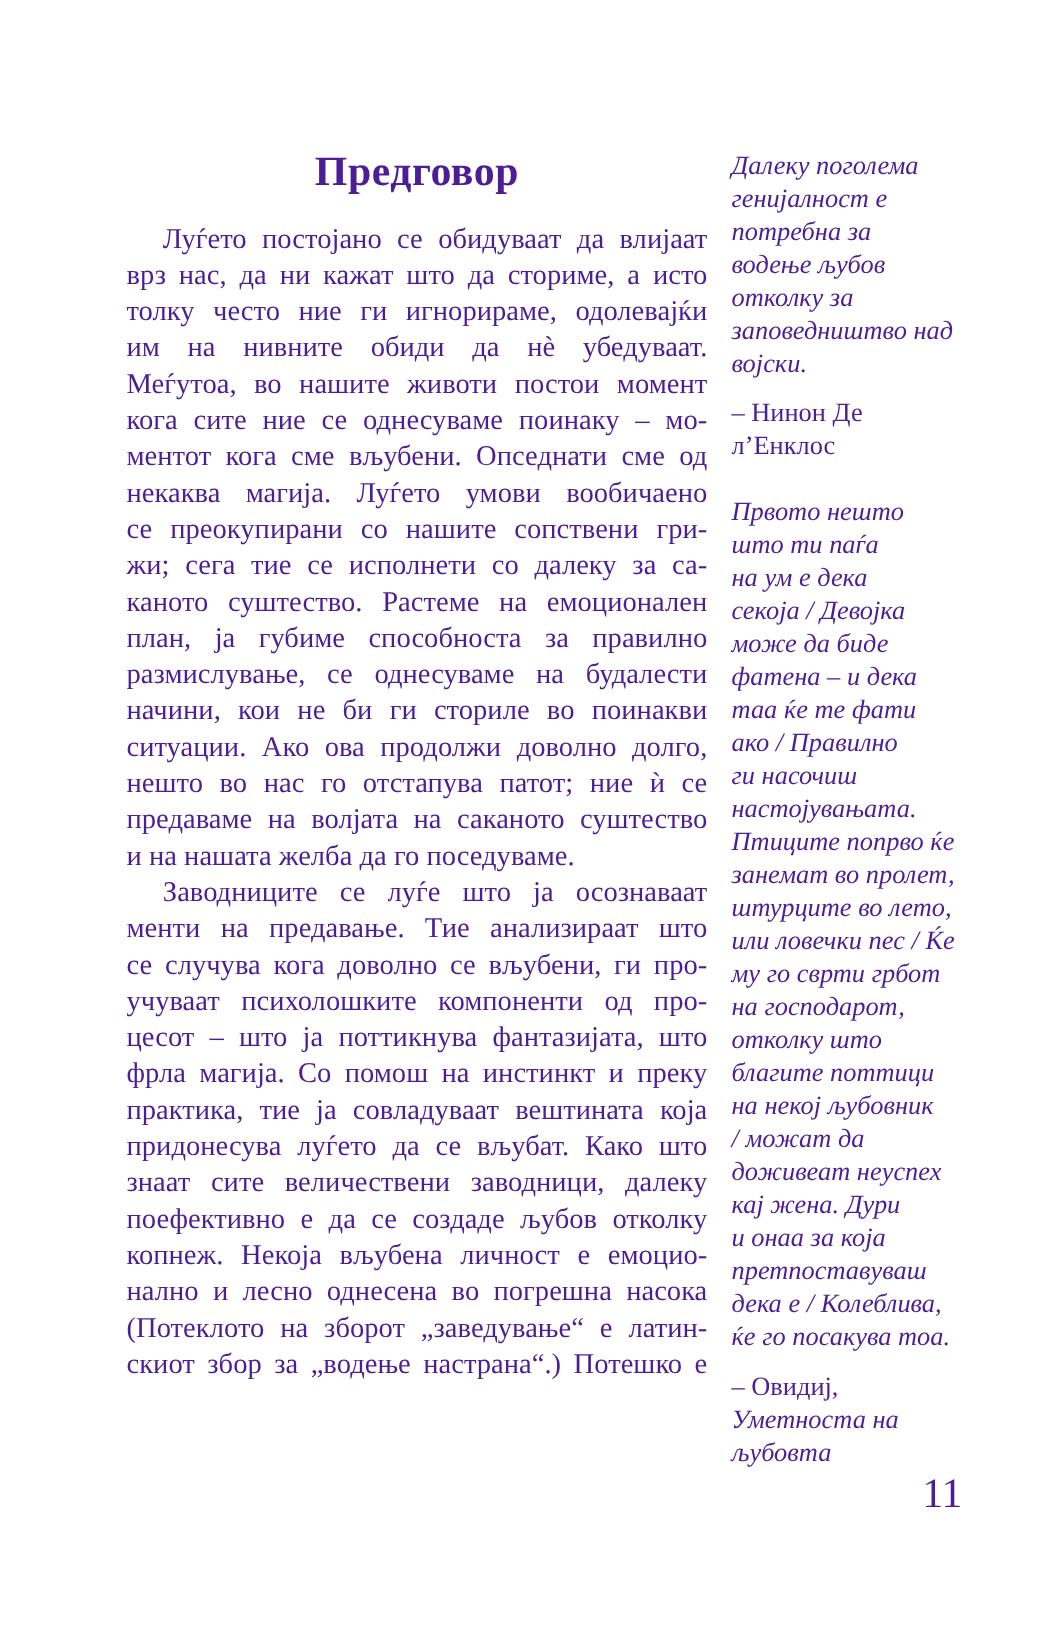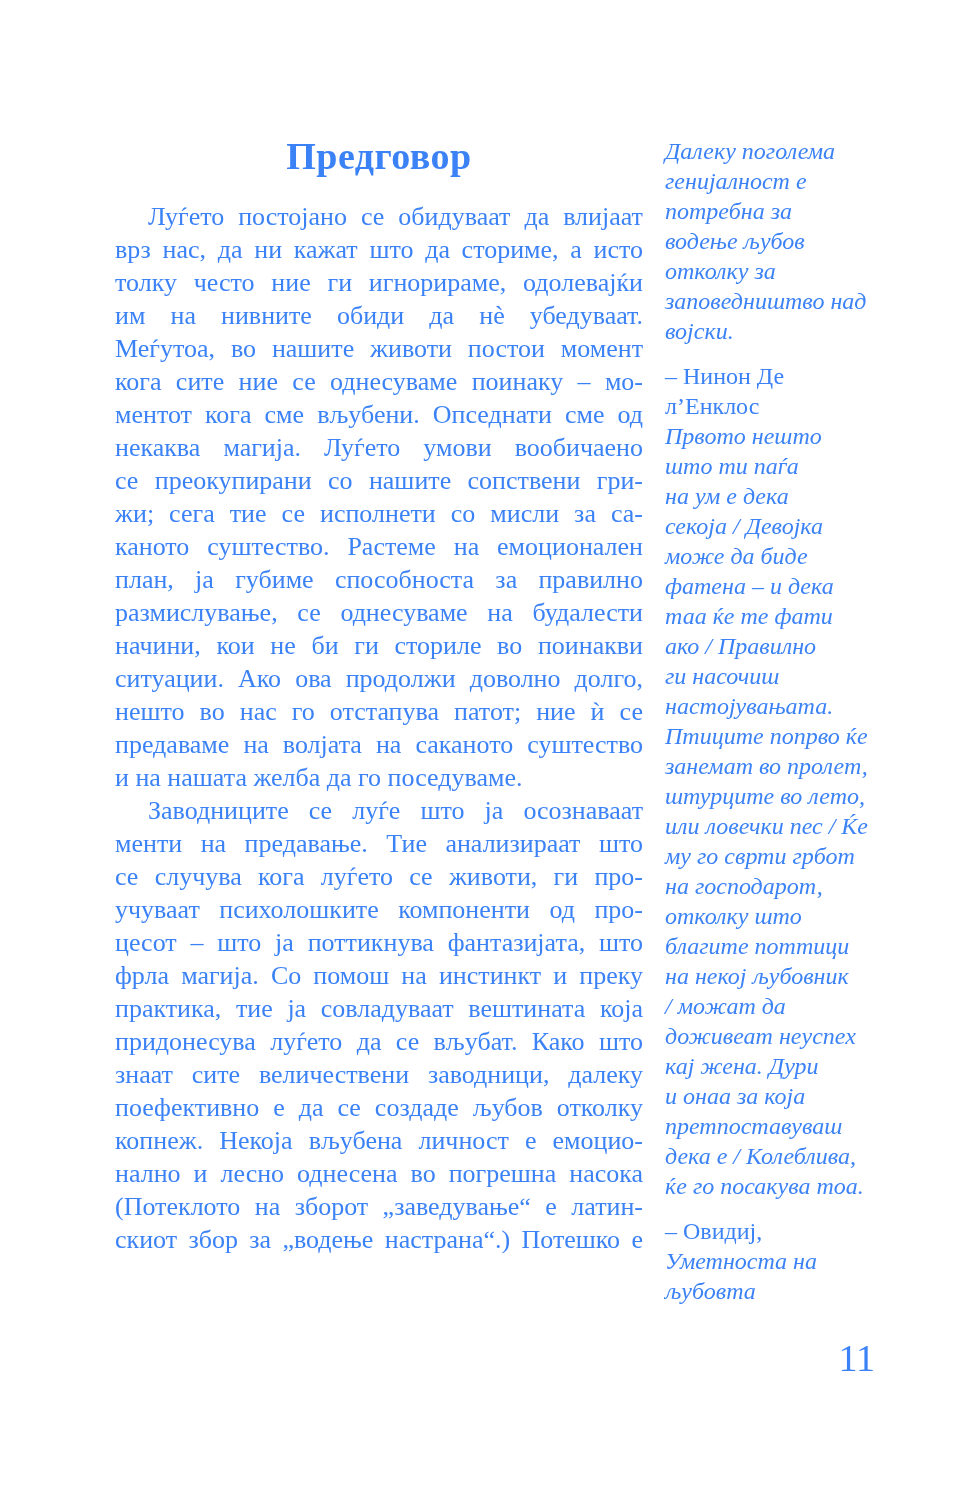--- a/index.html
+++ b/index.html
@@ -7,21 +7,21 @@
     padding: 0;
     background: #ffffff;
   }
   .page {
     position: relative;
     width: 962px;
     height: 1490px;
     background: #ffffff;
     overflow: hidden;
     font-family: "Liberation Serif", "DejaVu Serif", serif;
-    color: #3b82f6;
+    color: #4c1d95;
   }
   .main-col {
     position: absolute;
     left: 115px;
     top: 134px;
     width: 528px;
   }
   .title {
     margin: 0 0 22px 0;
     font-size: 38px;
@@ -41,21 +41,21 @@
   .para .line.first { text-indent: 33px; }
   .para.ended .line.last { text-align-last: left; }
   .side-col {
     position: absolute;
     left: 665px;
     top: 136px;
     width: 220px;
     font-size: 24px;
     line-height: 30px;
   }
-  .quote-block + .quote-block { }
+  .quote-block + .quote-block { margin-top: 30px; }
   .quote-text {
     font-style: italic;
     white-space: pre-line;
   }
   .quote-attr {
     margin-top: 15px;
     font-style: normal;
     white-space: pre-line;
   }
   .quote-source {
@@ -80,34 +80,34 @@
         <div class="para ended">
           <div class="line first">Луѓето постојано се обидуваат да влијаат</div>
           <div class="line">врз нас, да ни кажат што да сториме, а исто</div>
           <div class="line">толку често ние ги игнорираме, одолевајќи</div>
           <div class="line">им на нивните обиди да нѐ убедуваат.</div>
           <div class="line">Меѓутоа, во нашите животи постои момент</div>
           <div class="line">кога сите ние се однесуваме поинаку – мо-</div>
           <div class="line">ментот кога сме вљубени. Опседнати сме од</div>
           <div class="line">некаква магија. Луѓето умови вообичаено</div>
           <div class="line">се преокупирани со нашите сопствени гри-</div>
-          <div class="line">жи; сега тие се исполнети со мисли за са-</div>
+          <div class="line">жи; сега тие се исполнети со далеку за са-</div>
           <div class="line">каното суштество. Растеме на емоционален</div>
           <div class="line">план, ја губиме способноста за правилно</div>
           <div class="line">размислување, се однесуваме на будалести</div>
           <div class="line">начини, кои не би ги сториле во поинакви</div>
           <div class="line">ситуации. Ако ова продолжи доволно долго,</div>
           <div class="line">нешто во нас го отстапува патот; ние ѝ се</div>
           <div class="line">предаваме на волјата на саканото суштество</div>
           <div class="line last">и на нашата желба да го поседуваме.</div>
         </div>
         <div class="para">
           <div class="line first">Заводниците се луѓе што ја осознаваат</div>
           <div class="line">менти на предавање. Тие анализираат што</div>
-          <div class="line">се случува кога луѓето се животи, ги про-</div>
+          <div class="line">се случува кога доволно се вљубени, ги про-</div>
           <div class="line">учуваат психолошките компоненти од про-</div>
           <div class="line">цесот – што ја поттикнува фантазијата, што</div>
           <div class="line">фрла магија. Со помош на инстинкт и преку</div>
           <div class="line">практика, тие ја совладуваат вештината која</div>
           <div class="line">придонесува луѓето да се вљубат. Како што</div>
           <div class="line">знаат сите величествени заводници, далеку</div>
           <div class="line">поефективно е да се создаде љубов отколку</div>
           <div class="line">копнеж. Некоја вљубена личност е емоцио-</div>
           <div class="line">нално и лесно однесена во погрешна насока</div>
           <div class="line">(Потеклото на зборот „заведување“ е латин-</div>

